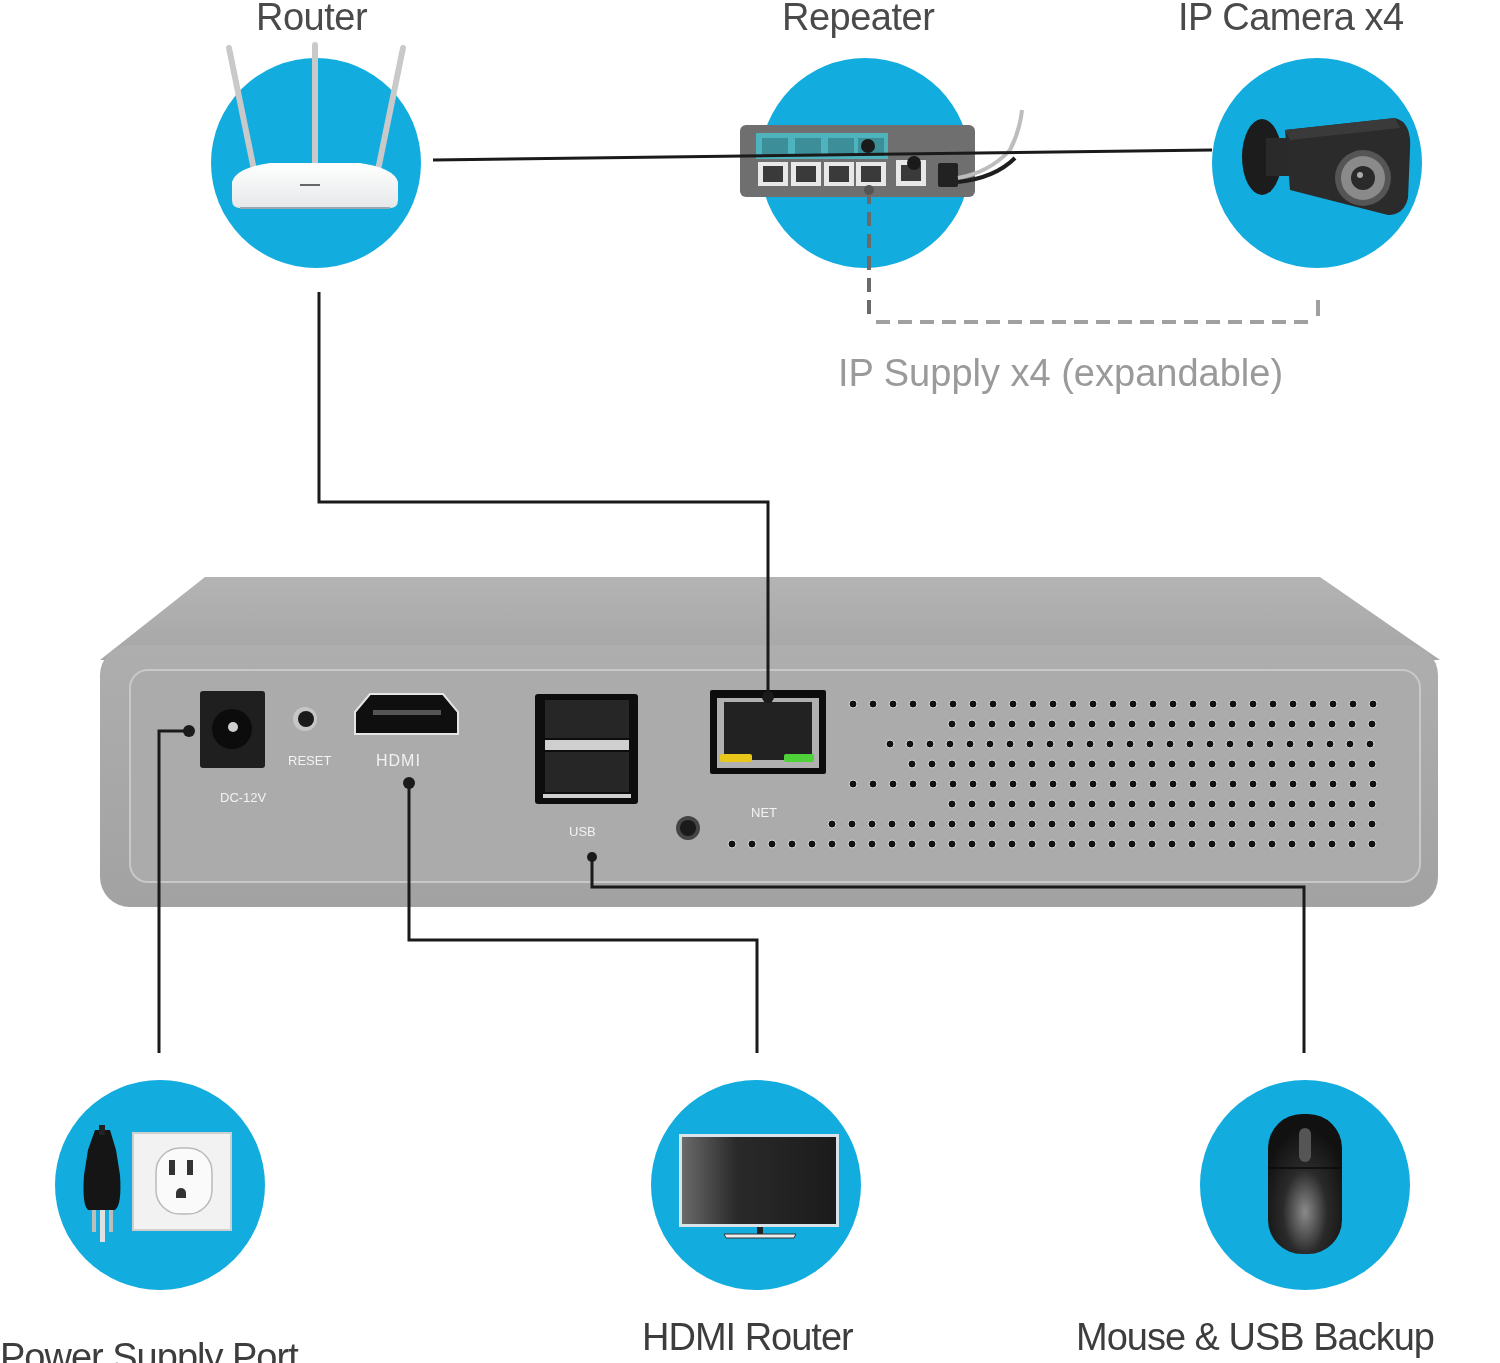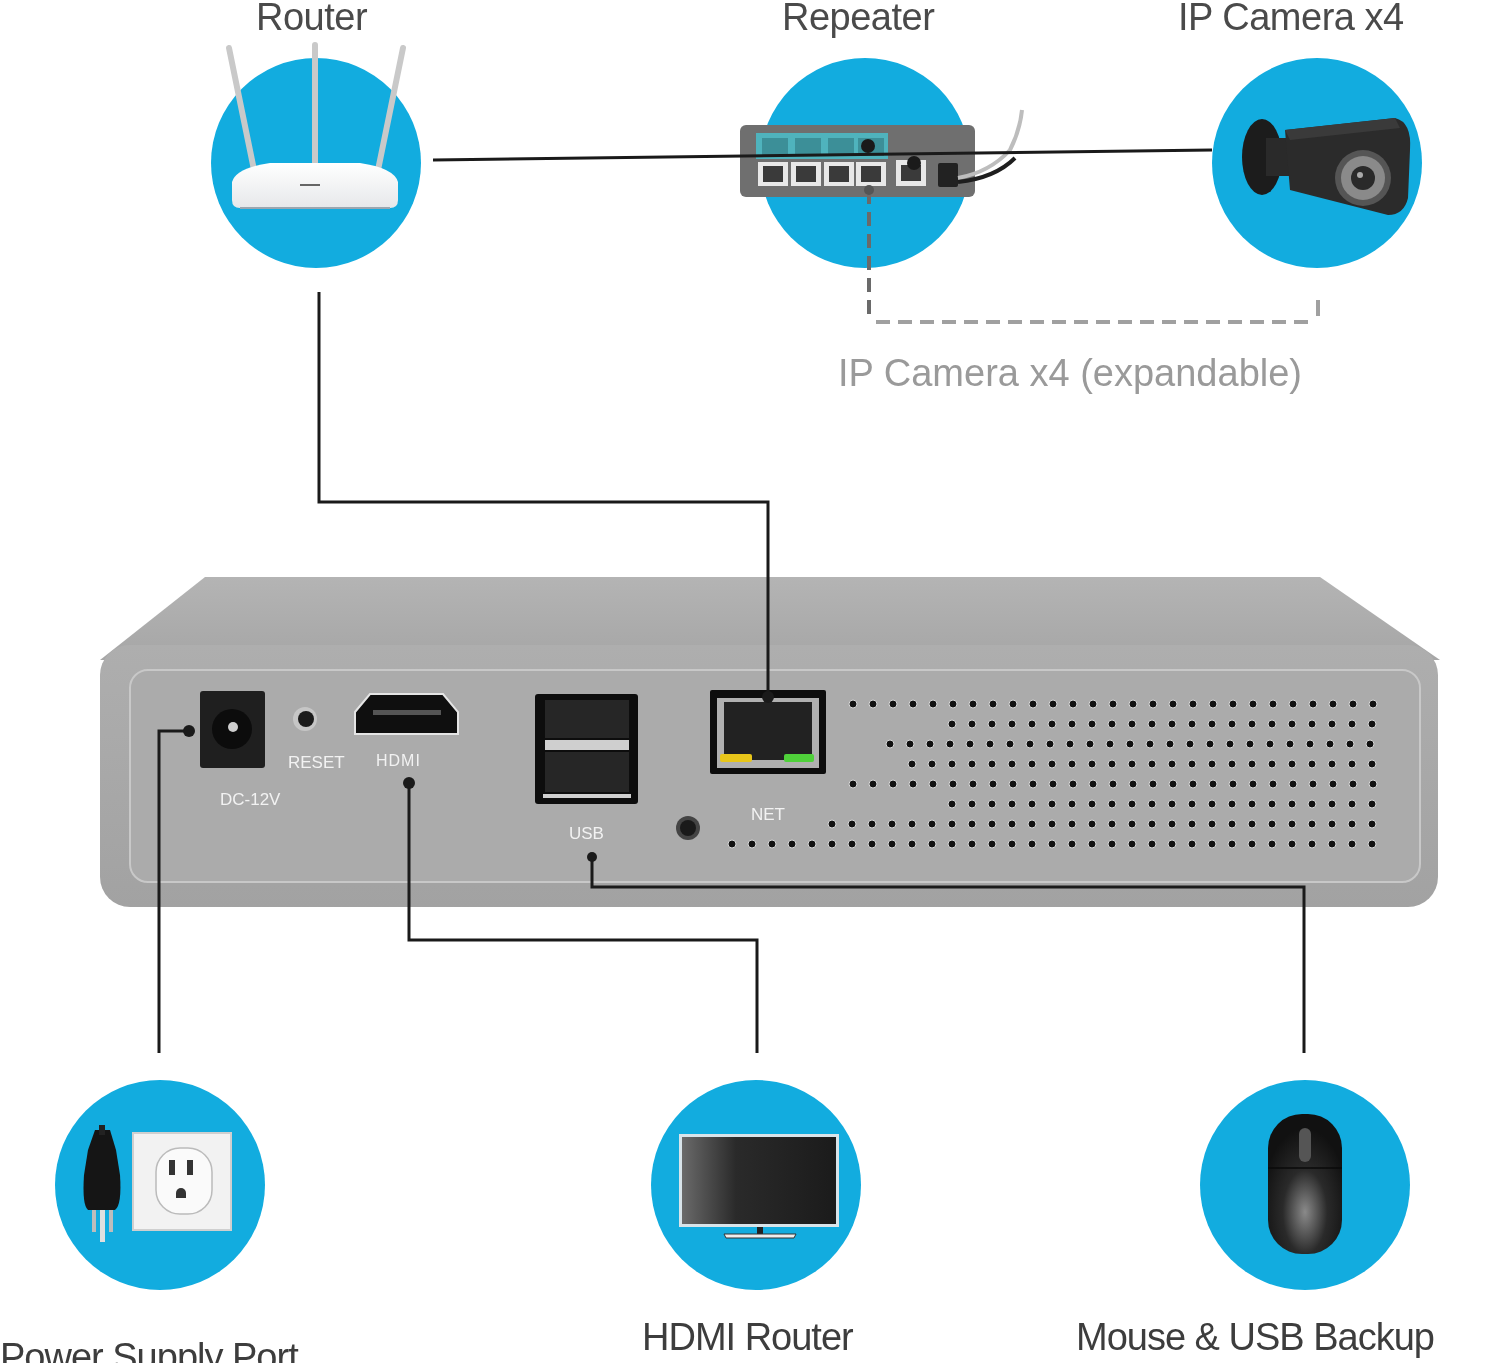--- a/index.html
+++ b/index.html
@@ -1,21 +1,21 @@
 <!DOCTYPE html>
 <html><head>
 <meta charset="utf-8">
 <style>
   html,body{margin:0;padding:0;background:#ffffff;}
   body{width:1500px;height:1363px;position:relative;overflow:hidden;font-family:"Liberation Sans",sans-serif;}
   .title{position:absolute;font-family:"Liberation Sans",sans-serif;color:#4a4a4a;font-size:38px;letter-spacing:-0.5px;white-space:nowrap;}
   .bottom-label{position:absolute;font-family:"Liberation Sans",sans-serif;color:#3d3d3d;font-size:38px;letter-spacing:-1px;white-space:nowrap;}
   .expand-label{position:absolute;font-family:"Liberation Sans",sans-serif;color:#9a9a9a;font-size:38px;white-space:nowrap;}
   .circle{position:absolute;width:210px;height:210px;border-radius:50%;background:#12acdf;}
-  .port-label{position:absolute;font-family:"Liberation Sans",sans-serif;color:#f2f2f2;font-size:17px;white-space:nowrap;}
+  .port-label{position:absolute;font-family:"Liberation Sans",sans-serif;color:#f2f2f2;font-size:13px;white-space:nowrap;}
   svg.layer{position:absolute;left:0;top:0;}
 </style>
 </head>
 <body>
 
 <div class="title" style="left:256px;top:-4px;">Router</div>
 <div class="title" style="left:782px;top:-4px;">Repeater</div>
 <div class="title" style="left:1178px;top:-4px;">IP Camera x4</div>
 
 <div class="circle" style="left:211px;top:58px;"></div>
@@ -408,17 +408,17 @@
   </g>
   <circle cx="869" cy="190" r="5" fill="#555"></circle>
 </svg>
 
 <div class="port-label" style="left:198px;top:790px;margin-left:22px;">DC-12V</div>
 <div class="port-label" style="left:288px;top:753px;">RESET</div>
 <div class="port-label" style="left:376px;top:752px;font-weight:normal;letter-spacing:1px;font-size:16px;">HDMI</div>
 <div class="port-label" style="left:569px;top:824px;">USB</div>
 <div class="port-label" style="left:751px;top:796px;margin-top:9px;">NET</div>
 
-<div class="expand-label" style="left:838px;top:352px;">IP Camera x4 (expandable)</div>
+<div class="expand-label" style="left:838px;top:352px;">IP Supply x4 (expandable)</div>
 
 <div class="bottom-label" style="left:0px;top:1336px;text-align:center;">Power Supply Port</div>
 <div class="bottom-label" style="left:642px;top:1316px;">HDMI Router</div>
 <div class="bottom-label" style="left:1076px;top:1316px;">Mouse &amp; USB Backup</div>
 
 </body></html>

